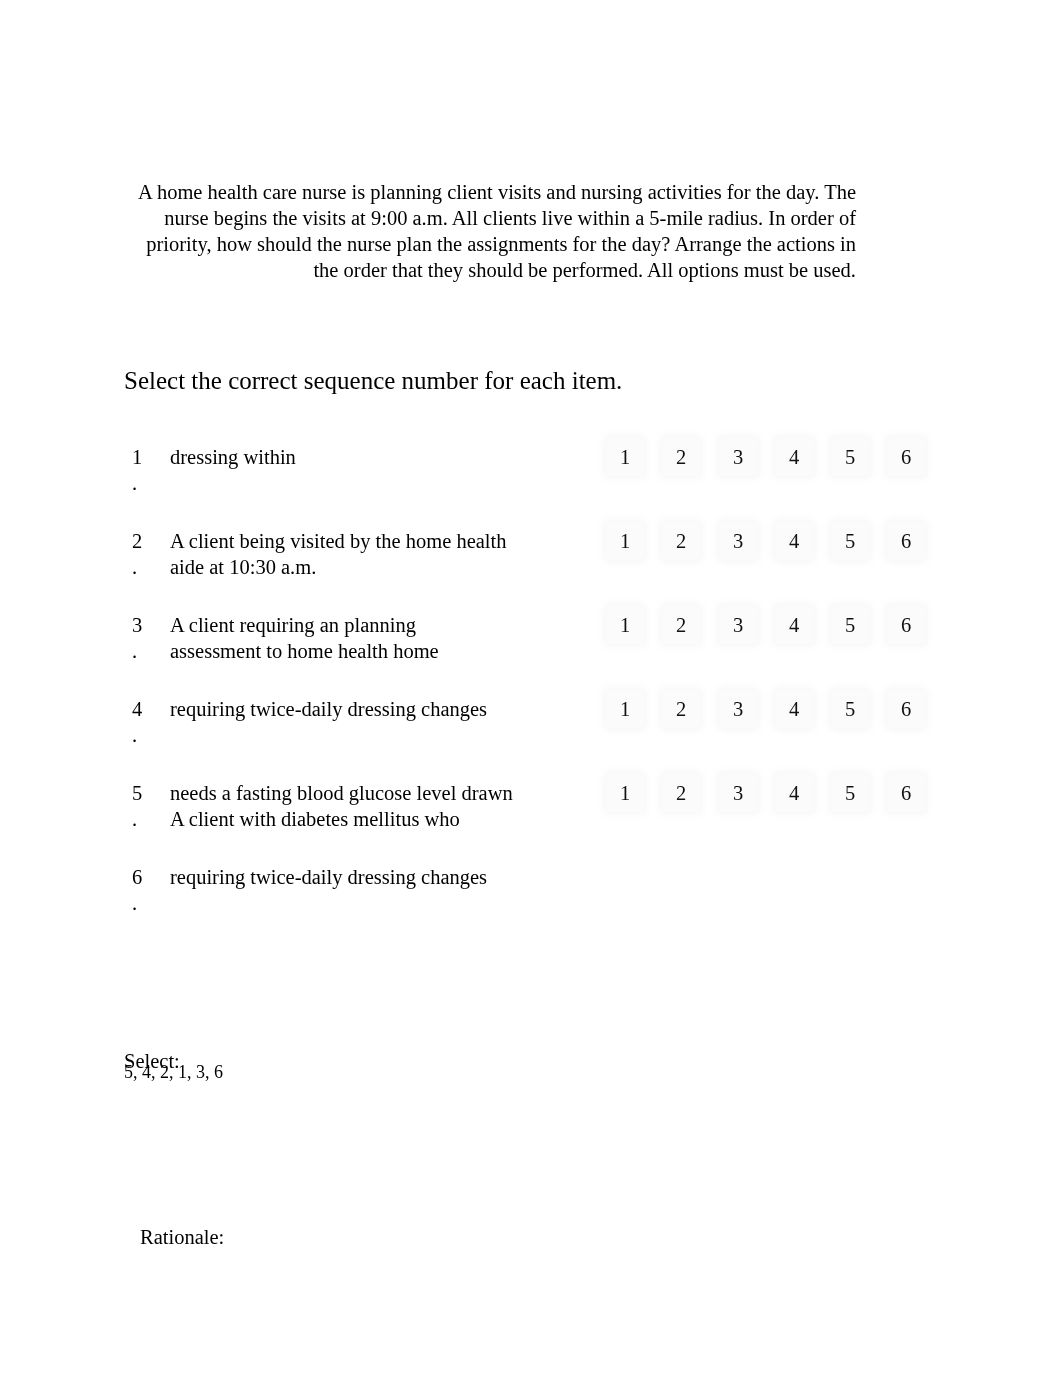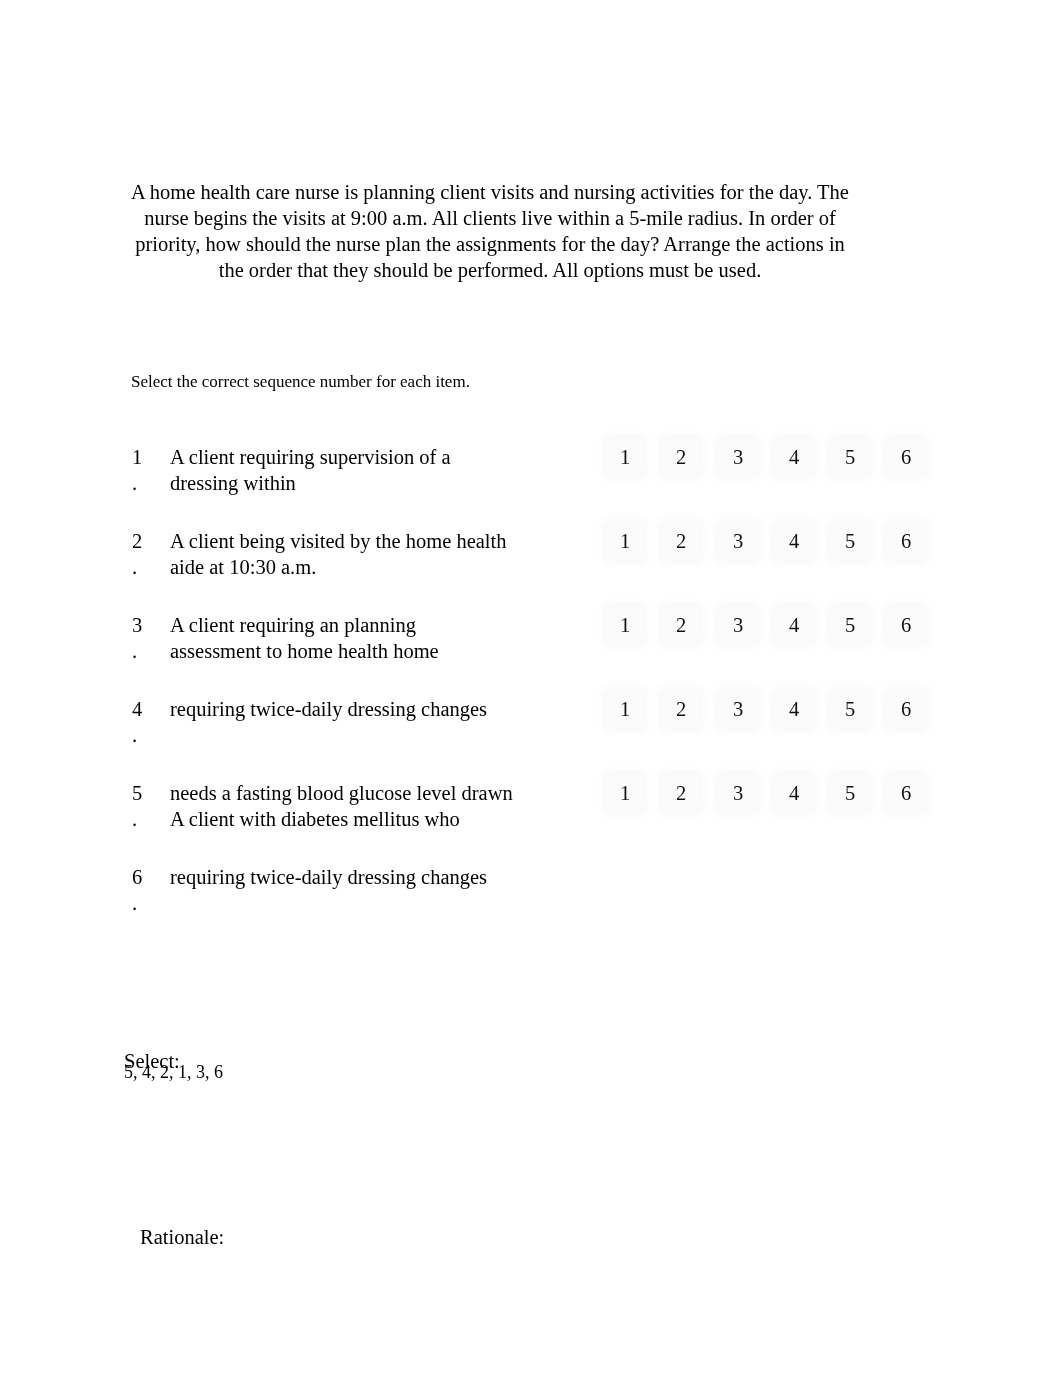--- a/index.html
+++ b/index.html
@@ -26,32 +26,31 @@
   }
 
   
   .intro {
     position: absolute;
     left: 124px;
     top: 158px;
     width: 732px;
     font-size: 20.5px;
     line-height: 26px;
-    text-align: center;
+    text-align: right;
   }
 
   
   .instruction {
     position: absolute;
     left: 124px;
-    top: 352px;
+    top: 343px;
     width: 740px;
-    font-size: 17px;
-    line-height: 26px;
-    margin-left: 7px;
+    font-size: 25px;
+    line-height: 26px;
   }
 
   
   .items {
     position: absolute;
     left: 124px;
     top: 444px;
     width: 820px;
   }
   .item-row {
@@ -142,21 +141,20 @@
 
   <p class="instruction">Select the correct sequence number for each item.</p>
 
   <div class="items" id="items-container">
       <div class="item-row">
         <div class="item-num">
           <span class="n">1</span>
           <span class="dot">.</span>
         </div>
         <div class="item-text">
-          <span class="line">A client requiring supervision of a</span>
           <span class="line">dressing within</span>
         </div>
         <div class="options">
           <div class="opt-cell c0">1</div>
           <div class="opt-cell c1">2</div>
           <div class="opt-cell c2">3</div>
           <div class="opt-cell c3">4</div>
           <div class="opt-cell c4">5</div>
           <div class="opt-cell c5">6</div>
         </div>

